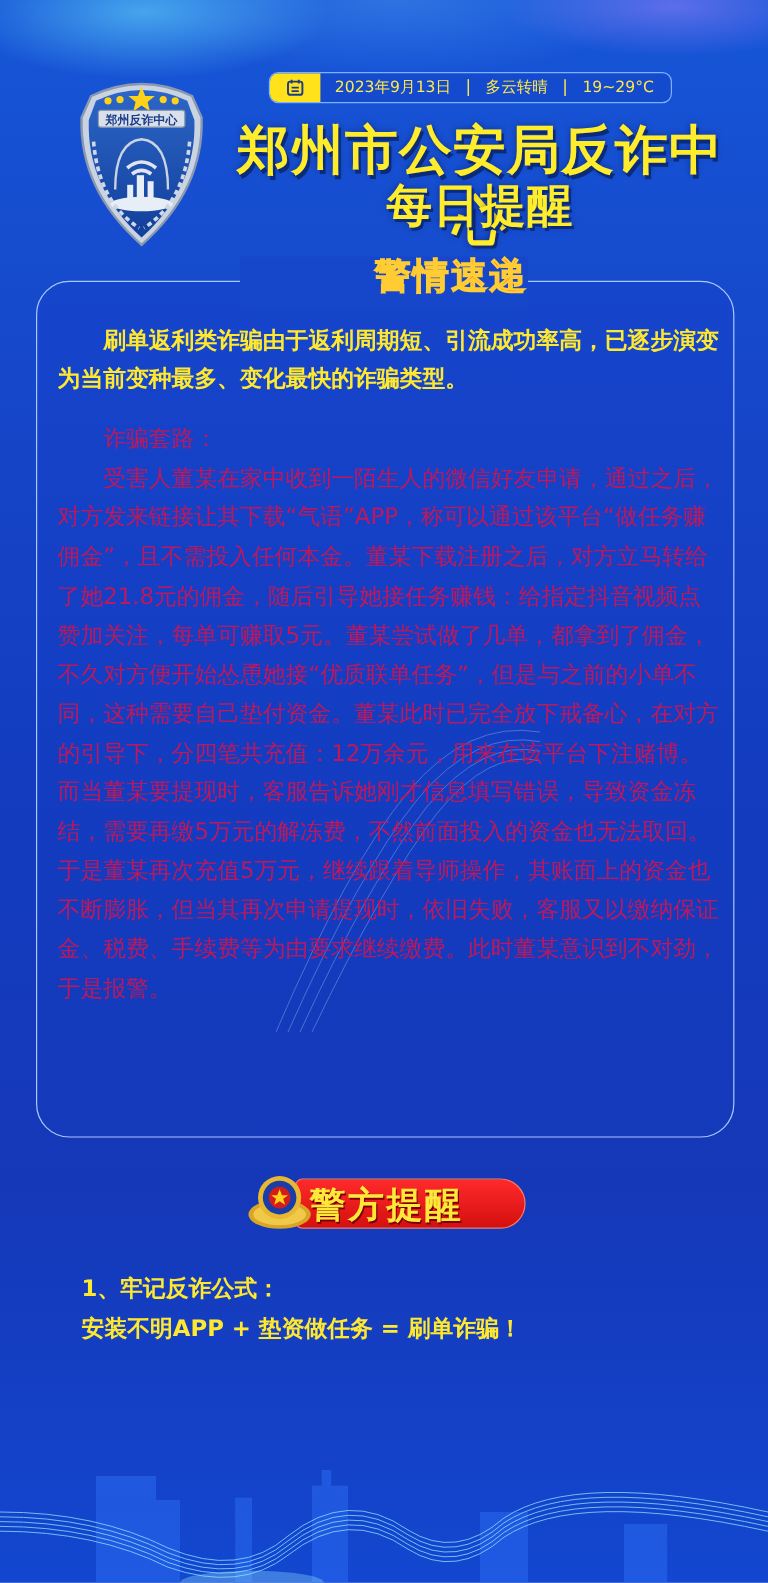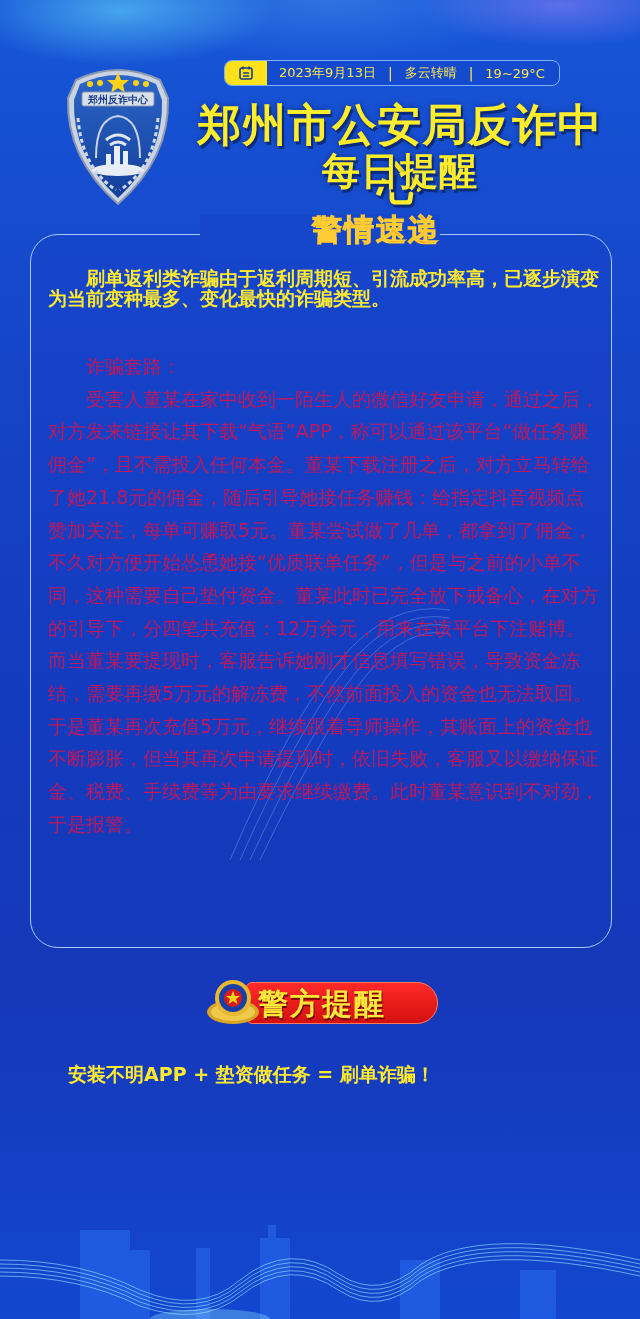--- a/index.html
+++ b/index.html
@@ -51,21 +51,21 @@
   }
   .panel-title {
     position: absolute; left: 200px; top: 210px; width: 240px; text-align: right;
     color: #e61818; font-size: 30px; font-weight: bold;
     font-family: "DejaVu Serif", "Liberation Serif", serif;
     -webkit-text-stroke: 1px #ffcc33;
     letter-spacing: 2px;
   }
   .lead {
     position: absolute; left: 48px; top: 268px; width: 552px;
-    color: #ffe930; font-size: 19px; font-weight: bold; line-height: 20px;
+    color: #ffe930; font-size: 19px; font-weight: bold; line-height: 32px;
     text-indent: 38px;
   }
   .body-text {
     position: absolute; left: 48px; top: 350px; width: 552px;
     color: #be185d; font-size: 19px; line-height: 32.7px;
   }
   .body-text p { text-indent: 38px; }
   .wave-deco {
     position: absolute; left: 230px; top: 600px; width: 220px; height: 260px; pointer-events: none; opacity: 0.35;
   }
@@ -176,20 +176,21 @@
     <ellipse cx="27" cy="36" rx="26" ry="12" fill="#d9a526"></ellipse>
     <ellipse cx="27" cy="36" rx="22" ry="9" fill="#f0c94a"></ellipse>
     <circle cx="27" cy="22" r="18" fill="#e8b830"></circle>
     <circle cx="27" cy="22" r="14" fill="#1a3ea8"></circle>
     <circle cx="27" cy="22" r="9" fill="#d51c1c"></circle>
     <polygon points="27,15 29,20 34,20 30,23 31.5,28 27,25 22.5,28 24,23 20,20 25,20" fill="#ffd21a"></polygon>
   </svg>
 </div>
 
 <div class="reminder">
+  <div class="ind">1、牢记反诈公式：</div>
   <div class="ind">安装不明APP + 垫资做任务 = 刷单诈骗！</div>
 </div>
 
 <svg class="skyline" viewBox="0 0 640 99">
   <g fill="#2a6bf0" opacity="0.55">
     <rect x="80" y="10" width="50" height="89"></rect>
     <rect x="130" y="30" width="20" height="69"></rect>
     <rect x="196" y="28" width="14" height="71"></rect>
     <rect x="260" y="18" width="30" height="81"></rect>
     <rect x="268" y="5" width="8" height="20"></rect>

